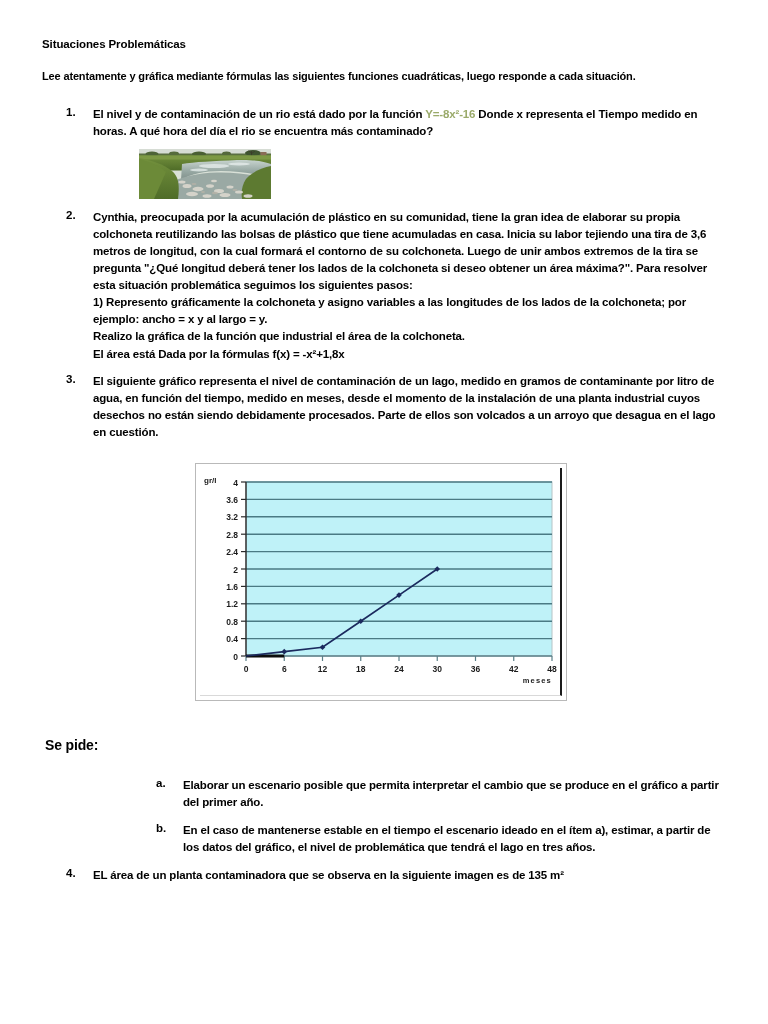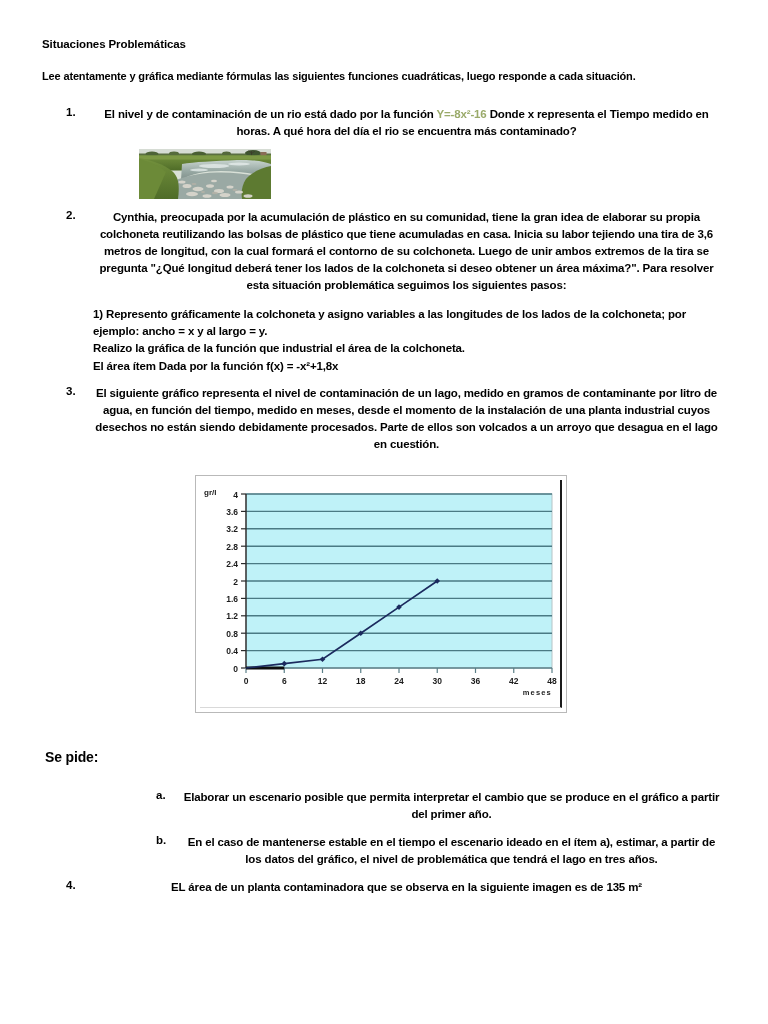--- a/index.html
+++ b/index.html
@@ -54,41 +54,41 @@
     top: 0;
     font-size: 11.5px;
     font-weight: bold;
   }
   .body-text {
     font-size: 11.5px;
     font-weight: bold;
     line-height: 1.48;
     letter-spacing: -0.15px;
     margin: 0;
-    text-align: center;
+    text-align: left;
   }
   .formula-green {
     color: #9aaa6a;
     font-weight: bold;
   }
 
   
   .photo-wrap {
     margin: 9px 0 0 46px;
   }
   .river-photo {
     width: 132px;
     height: 50px;
     display: block;
     border: 0;
   }
 
   
   .subblock {
-    margin-top: 12px;
+    margin-top: 0;
     font-size: 11.5px;
     font-weight: bold;
     line-height: 1.5;
     letter-spacing: -0.15px;
   }
   .subblock p { margin: 0; }
 
   
   .chart-outer {
     width: 372px;
@@ -219,21 +219,21 @@
         </svg>
       </div>
     </li>
 
     <li class="item">
       <span class="num">2.</span>
       <p class="body-text">Cynthia, preocupada por la acumulación de plástico en su comunidad, tiene la gran idea de elaborar su propia colchoneta reutilizando las bolsas de plástico que tiene acumuladas en casa. Inicia su labor tejiendo una tira de 3,6 metros de longitud, con la cual formará el contorno de su colchoneta. Luego de unir ambos extremos de la tira se pregunta "¿Qué longitud deberá tener los lados de la colchoneta si deseo obtener un área máxima?". Para resolver esta situación problemática seguimos los siguientes pasos:</p>
       <div class="subblock">
         <p>1) Represento gráficamente la colchoneta y asigno variables a las longitudes de los lados de la colchoneta; por ejemplo: ancho = x y al largo = y.</p>
         <p>Realizo la gráfica de la función que industrial el área de la colchoneta.</p>
-        <p>El área ítem Dada por la función f(x) = -x²+1,8x</p>
+        <p>El área está Dada por la fórmulas f(x) = -x²+1,8x</p>
       </div>
     </li>
 
     <li class="item">
       <span class="num">3.</span>
       <p class="body-text">El siguiente gráfico representa el nivel de contaminación de un lago, medido en gramos de contaminante por litro de agua, en función del tiempo, medido en meses, desde el momento de la instalación de una planta industrial cuyos desechos no están siendo debidamente procesados. Parte de ellos son volcados a un arroyo que desagua en el lago en cuestión.</p>
     </li>
   </ol>
 
   <div class="chart-outer">

